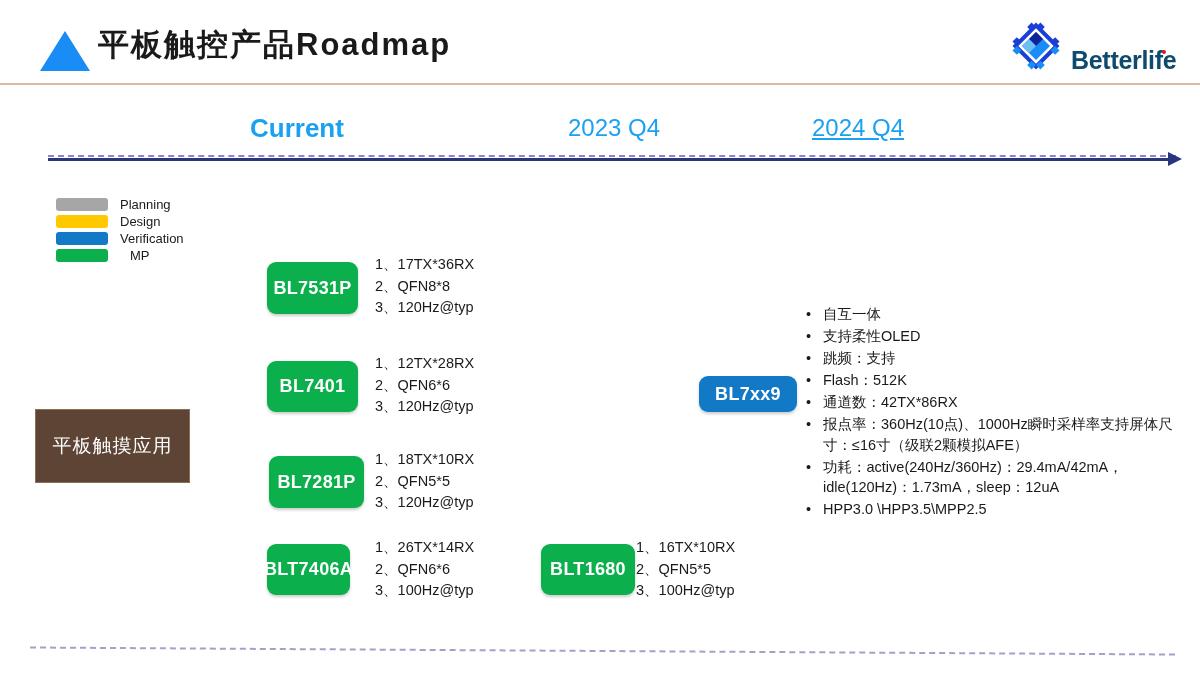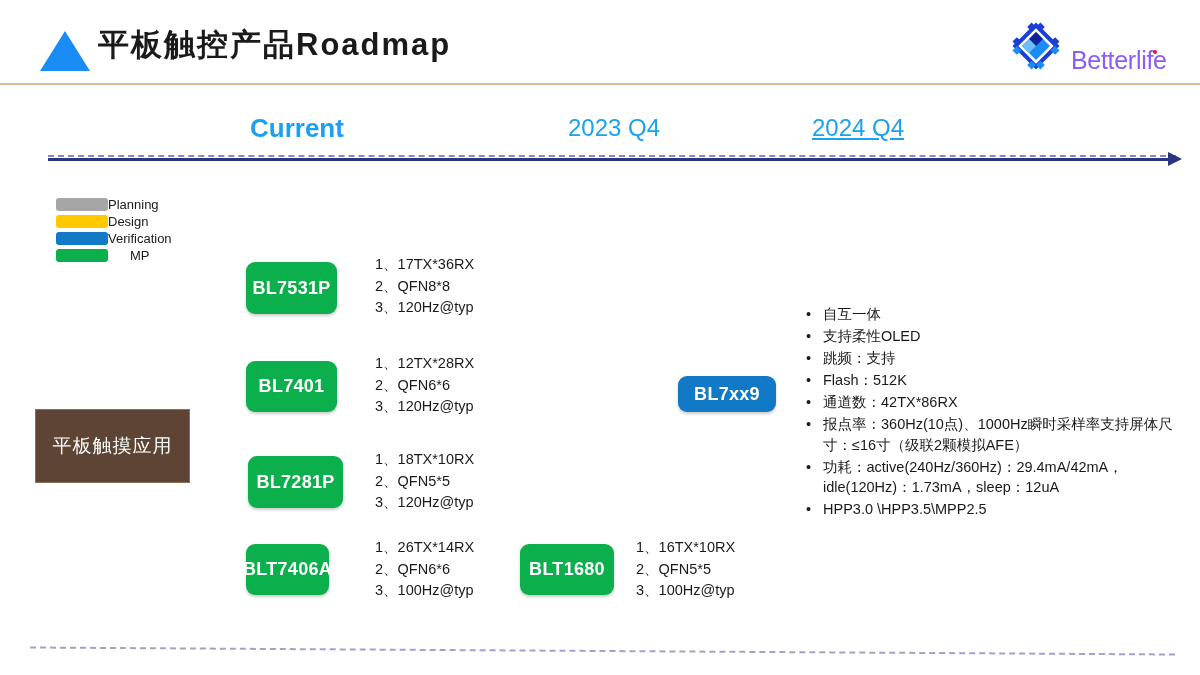--- a/index.html
+++ b/index.html
@@ -51,22 +51,22 @@
   .logo-wrap {
     position: absolute;
     left: 1010px; top: 16px;
     display: flex;
     align-items: center;
     gap: 9px;
   }
   .logo-mark { width: 52px; height: 52px; display: block; }
   .logo-text {
     font-size: 25px;
-    font-weight: normal;
-    color: #8b5cf6;
+    font-weight: bold;
+    color: #0c4a6e;
     letter-spacing: -0.3px;
     position: relative;
     margin-top: 30px;
   }
   .logo-dot {
     position: absolute;
     width: 4px; height: 4px;
     background: #e8112d;
     border-radius: 50%;
     right: 10px; top: 4px;
@@ -117,21 +117,21 @@
     align-items: center;
     height: 17px;
   }
   .legend-swatch {
     width: 52px;
     height: 13px;
     border-radius: 3px;
     flex: 0 0 auto;
   }
   .legend-text {
-    margin-left: 0;
+    margin-left: 12px;
     font-size: 13px;
     color: #1a1a1a;
     white-space: nowrap;
   }
   .legend-row.mp .legend-text { margin-left: 22px; }
 
   
   .app-box {
     position: absolute;
     left: 35px; top: 375px;
@@ -153,20 +153,21 @@
     position: absolute;
     border-radius: 9px;
     display: flex;
     align-items: center;
     justify-content: center;
     color: #ffffff;
     font-size: 18px;
     font-weight: bold;
     box-shadow: 0 2px 3px rgba(0,0,0,0.20);
     letter-spacing: 0.3px;
+    margin-left: 21px;
   }
   .chip.mp { background: #0bb04c; }
   .chip.verification { background: #1279c6; }
 
   .specs {
     position: absolute;
     font-size: 14.5px;
     color: #1a1a1a;
     line-height: 21.5px;
     white-space: nowrap;

